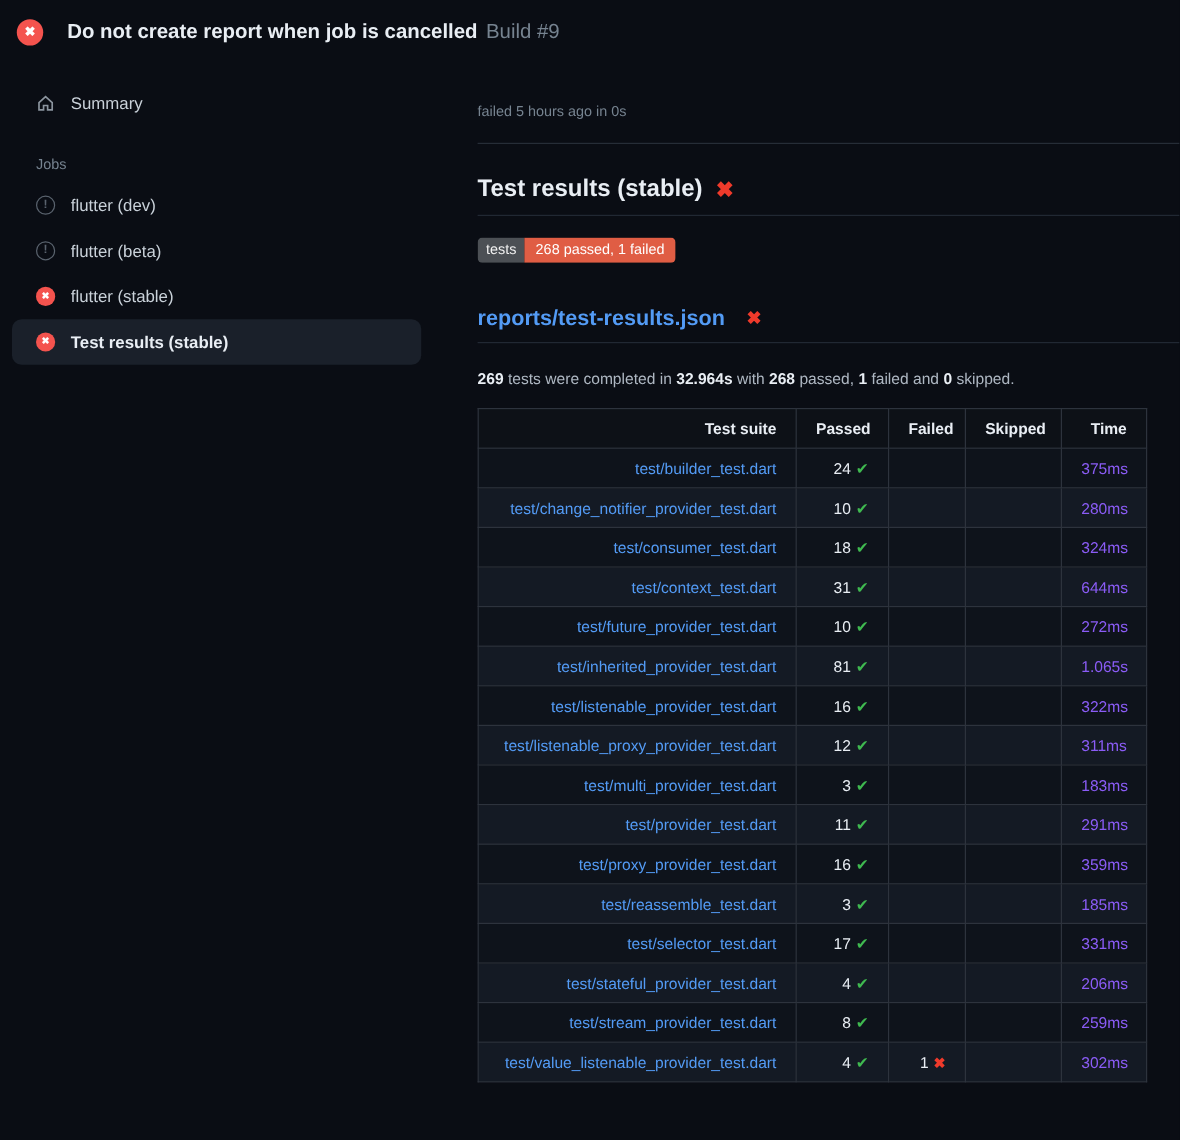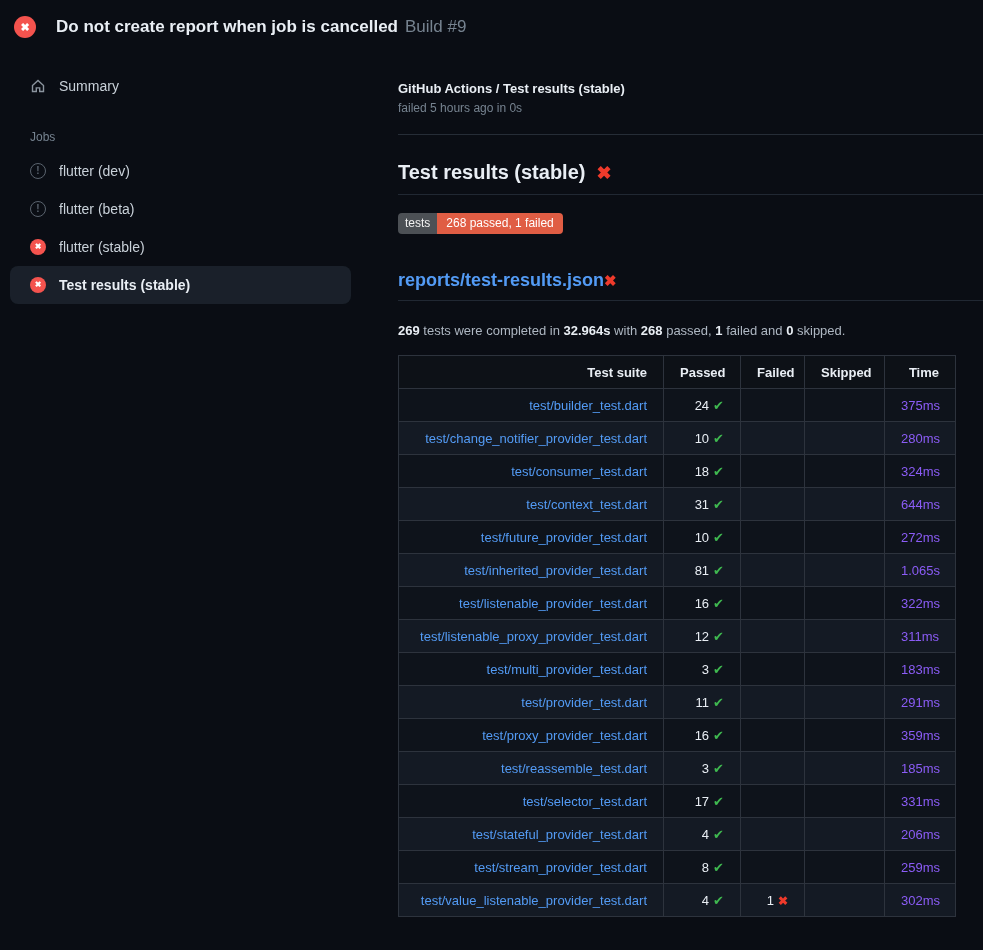--- a/index.html
+++ b/index.html
@@ -40,21 +40,21 @@
   .rule{border:0;border-top:1px solid var(--panel-border);margin:19px 0 0 0;}
   h1.section{font-size:20px;font-weight:700;color:var(--text-bright);margin:26px 0 0 0;
     padding-bottom:10px;border-bottom:1px solid #212833;display:flex;align-items:center;gap:11px;}
   .x-mark{color:var(--red);font-weight:700;line-height:1;}
   h1.section .x-mark{font-size:18px;}
   .badge{display:inline-flex;margin-top:18px;font-size:12px;border-radius:4px;
     overflow:hidden;line-height:1;}
   .badge-label{background:var(--badge-label);color:#f2f2f2;padding:4px 7px 5px;}
   .badge-value{background:var(--badge-value);color:#fff;padding:4px 9px 5px;}
   h2.report{font-size:18px;font-weight:700;color:var(--link);margin:36px 0 0 0;
-    padding-bottom:9px;border-bottom:1px solid #212833;display:flex;align-items:center;gap:0;cursor:pointer;}
+    padding-bottom:9px;border-bottom:1px solid #212833;display:flex;align-items:center;gap:18px;cursor:pointer;}
   h2.report .x-mark{font-size:15px;}
   .summary-line{font-size:13px;color:#aeb7c2;margin:22px 0 0 0;}
   .summary-line b{color:var(--text-bright);}
   table.results{border-collapse:collapse;margin-top:17px;table-layout:fixed;width:557px;font-size:13px;}
   table.results th,table.results td{border:1px solid var(--table-border);height:33px;
     padding:0 16px;white-space:nowrap;overflow:hidden;}
   table.results th{color:var(--text-bright);font-weight:700;background:#0d1117;text-align:right;}
   table.results th.c-suite{text-align:right;padding-left:15px;}
   table.results td{text-align:right;}
   table.results td.suite{text-align:right;padding-left:15px;}
@@ -100,21 +100,20 @@
           <span>flutter (stable)</span>
         </div>
         <div class="job-item selected">
           <span class="icon-failed">✖</span>
           <span>Test results (stable)</span>
         </div>
       </div>
   </div>
 
   <div class="main">
-    <div class="breadcrumb">GitHub Actions / Test results (stable)</div>
     <div class="meta">failed 5 hours ago in 0s</div>
     <hr class="rule">
     <h1 class="section">
       <span>Test results (stable)</span>
       <span class="x-mark">✖</span>
     </h1>
     <div class="badge">
       <span class="badge-label">tests</span>
       <span class="badge-value">268 passed, 1 failed</span>
     </div>

